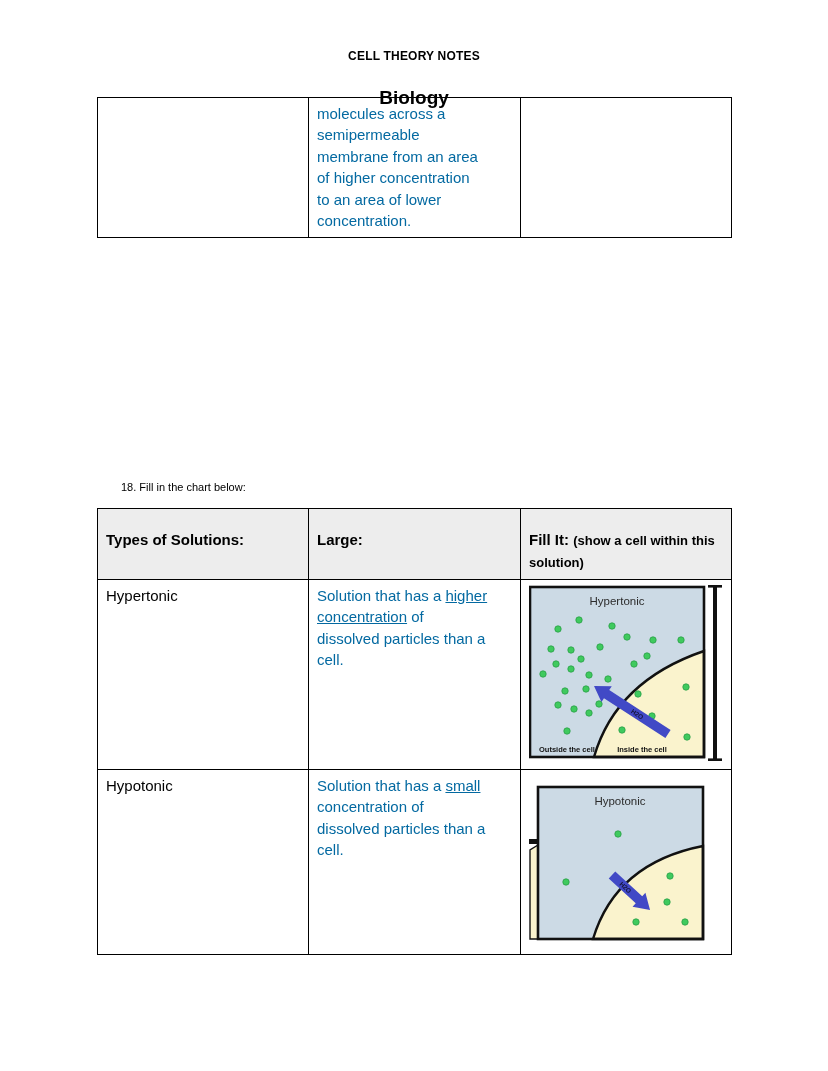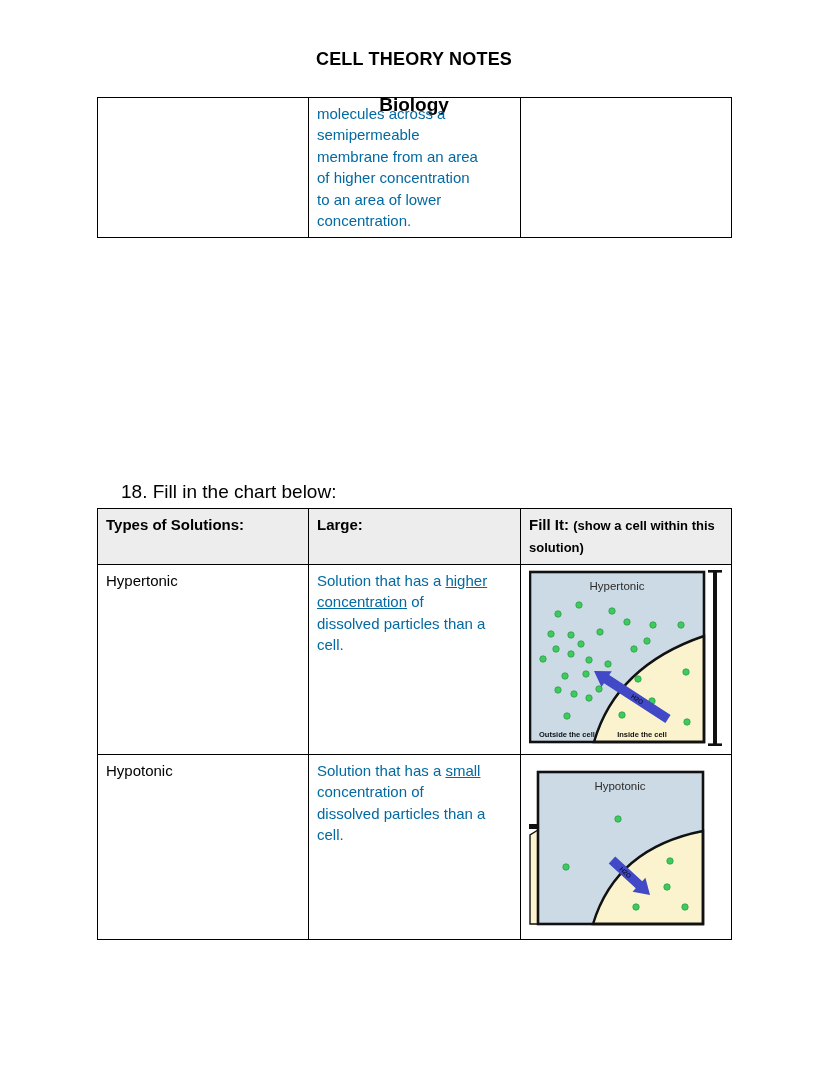--- a/index.html
+++ b/index.html
@@ -1,41 +1,41 @@
 <!DOCTYPE html>
 <html><head>
 <meta charset="utf-8">
 <style>
   html,body{margin:0;padding:0;background:#ffffff;}
   .page{
     position:relative;width:828px;height:1071px;background:#ffffff;
     font-family:"Liberation Sans",sans-serif;color:#000;overflow:hidden;
   }
   .doc-header{position:absolute;top:49px;left:0;width:100%;text-align:center;}
-  .doc-title{font-size:18px;font-weight:700;letter-spacing:.2px;}
+  .doc-title{font-size:12px;font-weight:700;letter-spacing:.2px;}
   .doc-subtitle{font-size:19px;font-weight:700;margin-top:24px;}
 
   table.tbl{border-collapse:collapse;table-layout:fixed;position:absolute;left:97px;width:634px;}
   table.tbl td{
     border:1.5px solid #000;vertical-align:top;
     padding:5px 8px;font-size:15px;line-height:21.4px;overflow:hidden;
   }
   col.c1{width:211px}col.c2{width:212px}col.c3{width:211px}
 
   .t1{top:97px;}
   .t1 tr:nth-child(1){height:140px;}
   .t1 tr:nth-child(2){height:123px;}
 
-  .q18{position:absolute;left:121px;top:481px;font-size:19px;text-align:center;}
+  .q18{position:absolute;left:121px;top:481px;font-size:11px;text-align:center;}
 
   .t2{top:508px;}
   .t2 tr.head{height:50px;}
   .t2 tr:nth-child(2){height:190px;}
   .t2 tr:nth-child(3){height:185px;}
-  .t2 tr.head td{background:#ededed;font-weight:700;padding-top:5px;}
+  .t2 tr.head td{background:#ededed;font-weight:700;padding-top:20px;}
   .note{font-size:13px;}
 
   .blue{color:#0369a1;}
   .pre{white-space:pre-line;}
   .u{text-decoration:underline;}
 
   td.draw-cell{padding:8px 0 0 7px;}
   .diagram{position:relative;line-height:0;}
   .d-hypo svg{margin-top:10px;}
   .diagram svg text{font-family:"Liberation Sans",sans-serif;}

